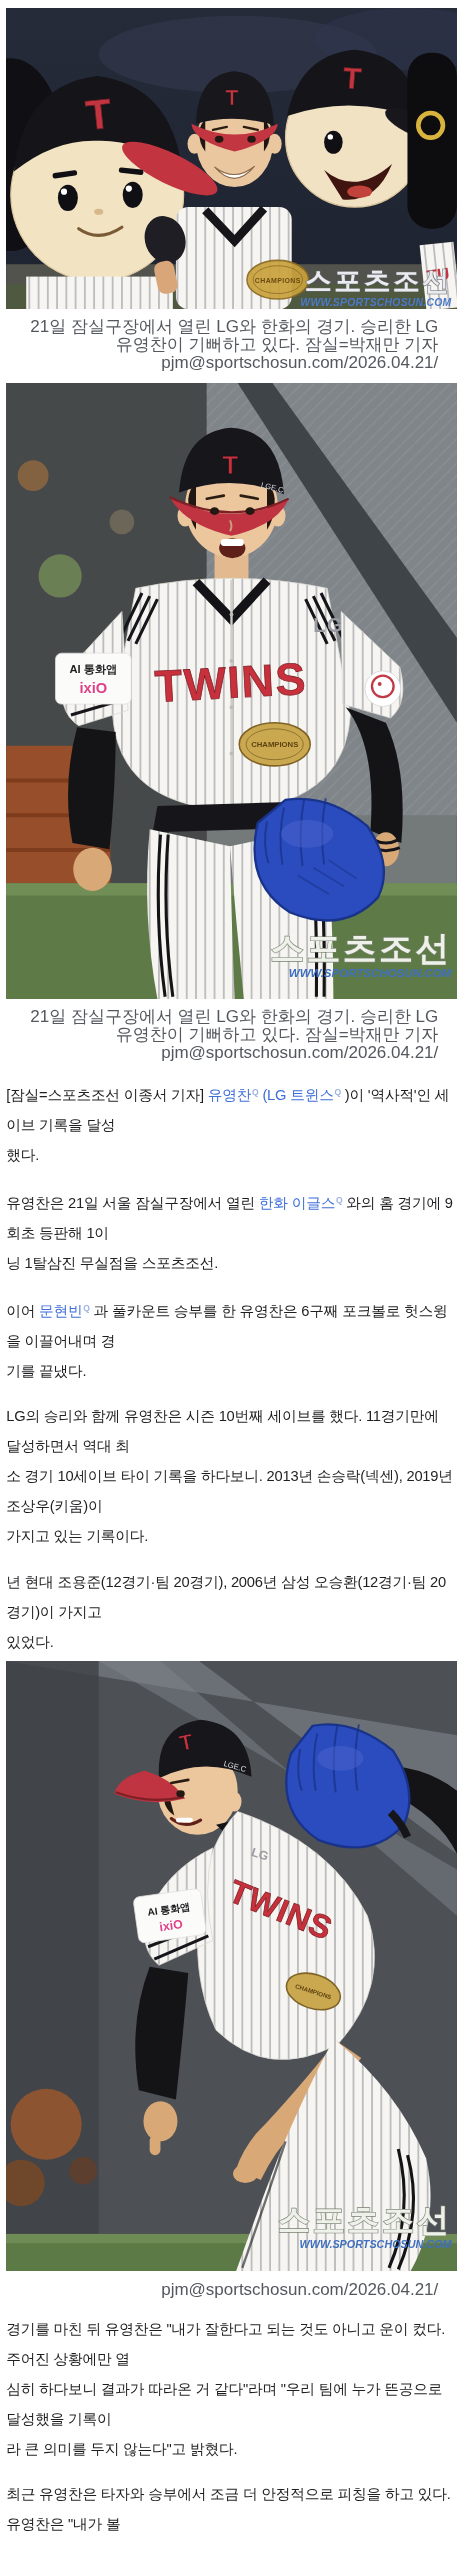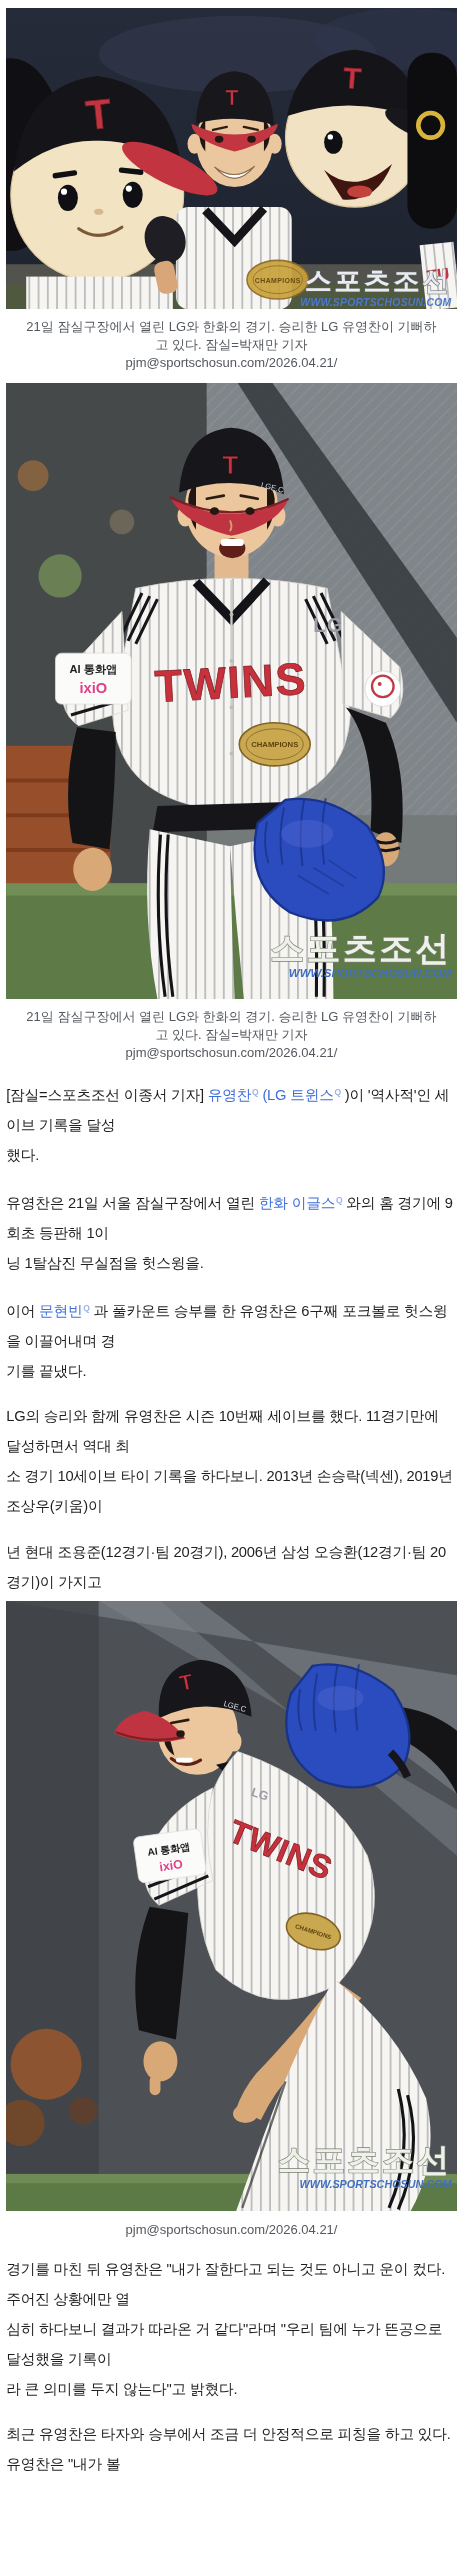--- a/index.html
+++ b/index.html
@@ -8,22 +8,22 @@
     font-family:"Liberation Sans","DejaVu Sans",sans-serif;
   }
   .page{width:463px;padding-top:7.7px;box-sizing:border-box;}
   figure{margin:0 6.2px;padding:0;}
   .photo{width:451px;overflow:hidden;background:#2a2e3a;}
   .photo svg{display:block;}
   .ph1{height:301px}
   .ph2{height:616px}
   .ph3{height:610px}
   figcaption{
-    padding:9.3px 18.5px 10.8px;text-align:center;color:#54585e;
-    font-size:13px;line-height:18px;
+    padding:9.3px 18.5px 10.8px;text-align:right;color:#54585e;
+    font-size:17px;line-height:18px;
   }
   .cap-line{display:block;}
   .article{padding:4.6px 6.2px 0;color:#1f1f22;}
   p.para{margin:0 0 15.4px;font-size:14.7px;letter-spacing:-0.2px;}
   p.para:last-child{margin-bottom:4.6px;}
   .line{display:block;line-height:30px;min-height:25px;}
   .lnk{color:#3f6fd8;cursor:pointer;}
   sup.q{color:#9cb4e6;font-size:8.5px;font-weight:700;margin-left:0.8px;vertical-align:4.6px;cursor:pointer;}
   svg text{font-family:"Liberation Sans","DejaVu Sans",sans-serif;}
 </style>
@@ -231,32 +231,34 @@
     </figcaption>
   </figure>
 
   <div class="article">
       <p class="para">
         <span class="line"><span>[잠실=스포츠조선 이종서 기자] </span><span class="lnk">유영찬</span><sup class="q">Q</sup><span> </span><span class="lnk">(LG 트윈스</span><sup class="q">Q</sup><span> )이 '역사적'인 세이브 기록을 달성</span></span>
         <span class="line"><span>했다.</span></span>
       </p>
       <p class="para">
         <span class="line"><span>유영찬은 21일 서울 잠실구장에서 열린 </span><span class="lnk">한화 이글스</span><sup class="q">Q</sup><span> 와의 홈 경기에 9회초 등판해 1이</span></span>
-        <span class="line"><span>닝 1탈삼진 무실점을 헛스윙을.</span></span>
+        <span class="line"><span>닝 1탈삼진 무실점을 스포츠조선.</span></span>
       </p>
       <p class="para">
         <span class="line"><span>이어 </span><span class="lnk">문현빈</span><sup class="q">Q</sup><span> 과 풀카운트 승부를 한 유영찬은 6구째 포크볼로 헛스윙을 이끌어내며 경</span></span>
         <span class="line"><span>기를 끝냈다.</span></span>
       </p>
       <p class="para">
         <span class="line"><span>LG의 승리와 함께 유영찬은 시즌 10번째 세이브를 했다. 11경기만에 달성하면서 역대 최</span></span>
         <span class="line"><span>소 경기 10세이브 타이 기록을 하다보니. 2013년 손승락(넥센), 2019년 조상우(키움)이</span></span>
+        <span class="line"><span>가지고 있는 기록이다.</span></span>
       </p>
       <p class="para">
         <span class="line"><span>년 현대 조용준(12경기·팀 20경기), 2006년 삼성 오승환(12경기·팀 20경기)이 가지고</span></span>
+        <span class="line"><span>있었다.</span></span>
       </p>
     </div>
 
   <figure>
     <div class="photo ph3">
       <svg width="451" height="610" viewBox="0 0 584 790">
         <defs>
           <pattern id="ps3" width="12" height="10" patternUnits="userSpaceOnUse">
             <rect width="12" height="10" fill="#f6f5f1"></rect>
             <line x1="6" y1="0" x2="6" y2="10" stroke="#60606c" stroke-width="1.1" opacity="0.85"></line>

